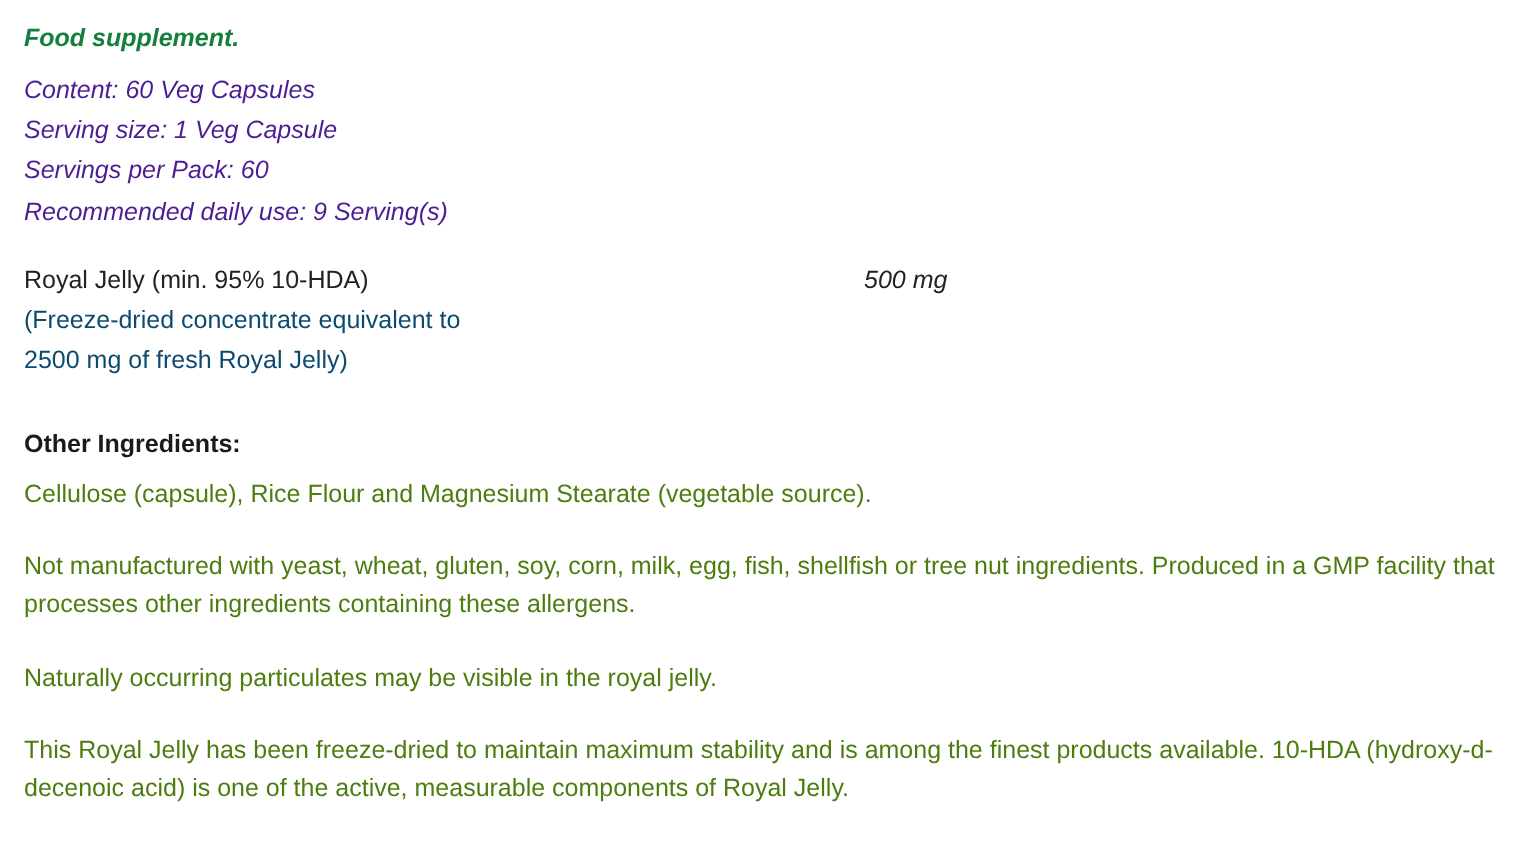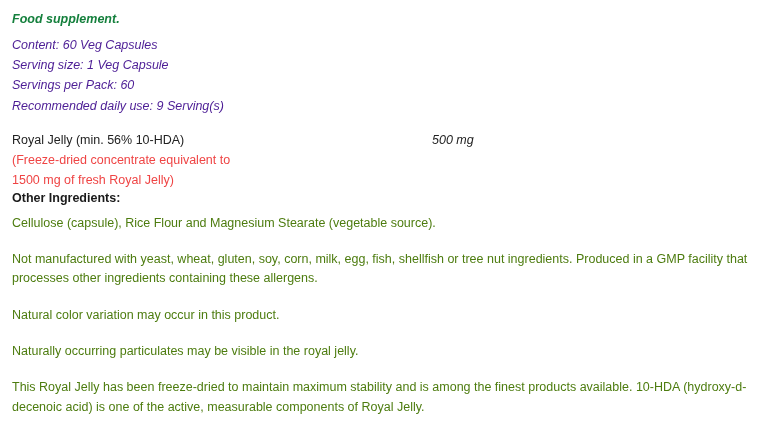--- a/index.html
+++ b/index.html
@@ -51,27 +51,28 @@
     color: #222222;
   }
   .facts-amount {
     flex: 0 0 auto;
     font-size: 12.5px;
     color: #222222;
     font-style: italic;
   }
   .facts-sub {
     font-size: 12.5px;
-    color: #ef4444;
+    color: #0c4a6e;
     line-height: 1.62;
   }
   .section-title {
     font-weight: bold;
     font-size: 12.5px;
     color: #1a1a1a;
+    margin-top: 24px;
     margin-bottom: 9px;
   }
   .para {
     font-size: 12.5px;
     color: #4d7c0f;
     line-height: 1.55;
     margin: 0 0 17px 0;
     max-width: 748px;
   }
   .para:last-child {
@@ -87,28 +88,27 @@
 
   <div>
     <div class="serving-line">Content: 60 Veg Capsules</div>
     <div class="serving-line">Serving size: 1 Veg Capsule</div>
     <div class="serving-line">Servings per Pack: 60</div>
     <div class="serving-line">Recommended daily use: 9 Serving(s)</div>
   </div>
 
   <div class="facts">
     <div class="facts-row">
-      <div class="facts-name">Royal Jelly (min. 56% 10-HDA)</div>
+      <div class="facts-name">Royal Jelly (min. 95% 10-HDA)</div>
       <div class="facts-amount">500 mg</div>
     </div>
     <div class="facts-sub">(Freeze-dried concentrate equivalent to</div>
-    <div class="facts-sub">1500 mg of fresh Royal Jelly)</div>
+    <div class="facts-sub">2500 mg of fresh Royal Jelly)</div>
   </div>
 
   <div class="section-title">Other Ingredients:</div>
   <div class="para">Cellulose (capsule), Rice Flour and Magnesium Stearate (vegetable source).</div>
 
   <div class="para">Not manufactured with yeast, wheat, gluten, soy, corn, milk, egg, fish, shellfish or tree nut ingredients. Produced in a GMP facility that processes other ingredients containing these allergens.</div>
-  <div class="para">Natural color variation may occur in this product.</div>
   <div class="para">Naturally occurring particulates may be visible in the royal jelly.</div>
   <div class="para">This Royal Jelly has been freeze-dried to maintain maximum stability and is among the finest products available. 10-HDA (hydroxy-d-decenoic acid) is one of the active, measurable components of Royal Jelly.</div>
 
 </div>
 
 </body></html>

